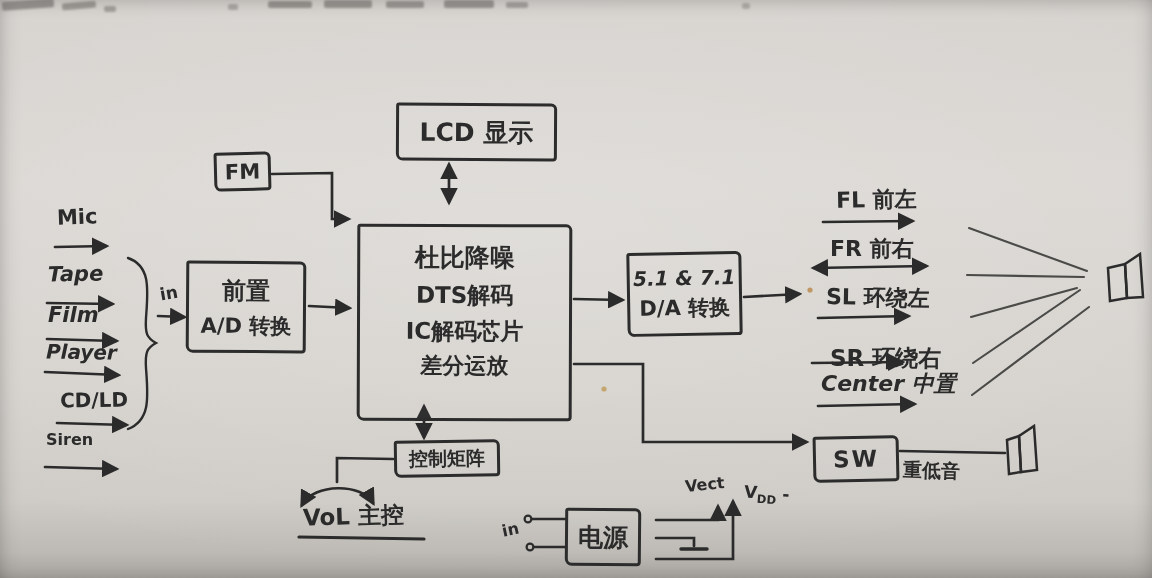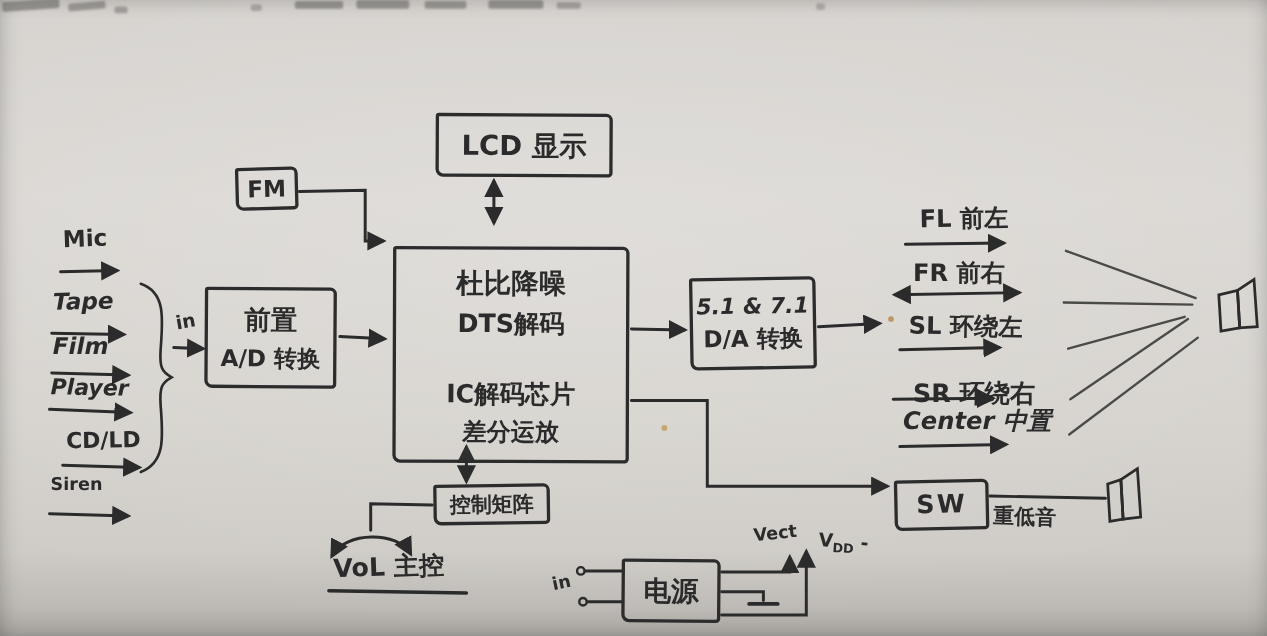--- a/index.html
+++ b/index.html
@@ -136,38 +136,38 @@
     <div class="bl" style="font-size:21px;margin-top:5px;">A/D 转换</div>
   </div>
 
   <div class="box" style="left:396px;top:103px;width:161px;height:58px;transform:rotate(.3deg);">
     <div class="bl" style="font-size:25px;">LCD 显示</div>
   </div>
 
   <div class="box" style="left:357px;top:224px;width:215px;height:197px;justify-content:flex-start;padding-top:12px;transform:rotate(.2deg);">
     <div class="bl" style="font-size:25px;line-height:38px;">杜比降噪</div>
     <div class="bl" style="font-size:23px;line-height:36px;">DTS解码</div>
-    <div class="bl" style="font-size:23px;line-height:36px;margin-top:28px;">IC解码芯片</div>
+    <div class="bl" style="font-size:23px;line-height:36px;">IC解码芯片</div>
     <div class="bl" style="font-size:22px;line-height:34px;">差分运放</div>
   </div>
 
   <div class="box" style="left:627px;top:252px;width:115px;height:84px;transform:rotate(-1deg);">
     <div class="bl" style="font-size:20px;font-style:italic;">5.1 &amp; 7.1</div>
     <div class="bl" style="font-size:21px;margin-top:4px;">D/A 转换</div>
   </div>
 
   <div class="box" style="left:394px;top:440px;width:106px;height:37px;transform:rotate(-.8deg);">
     <div class="bl" style="font-size:19px;">控制矩阵</div>
   </div>
 
   <div class="box" style="left:813px;top:436px;width:86px;height:46px;transform:rotate(-1.2deg);">
     <div class="bl" style="font-size:23px;letter-spacing:2px;">SW</div>
   </div>
 
-  <div class="box" style="left:565px;top:508px;width:90px;height:58px;transform:rotate(.5deg);">
+  <div class="box" style="left:565px;top:508px;width:76px;height:58px;transform:rotate(.5deg);">
     <div class="bl" style="font-size:25px;">电源</div>
   </div>
 
   <div class="hw" style="left:836px;top:188px;font-size:22px;transform:rotate(-1deg);">FL 前左</div>
   <div class="hw" style="left:830px;top:237px;font-size:22px;">FR 前右</div>
   <div class="hw" style="left:826px;top:286px;font-size:22px;transform:rotate(1deg);">SL 环绕左</div>
   <div class="hw" style="left:830px;top:346px;font-size:23px;">SR 环绕右</div>
   <div class="hw" style="left:821px;top:372px;font-size:22px;font-style:italic;">Center 中置</div>
   <div class="hw" style="left:903px;top:460px;font-size:19px;transform:rotate(2deg);">重低音</div>
 

